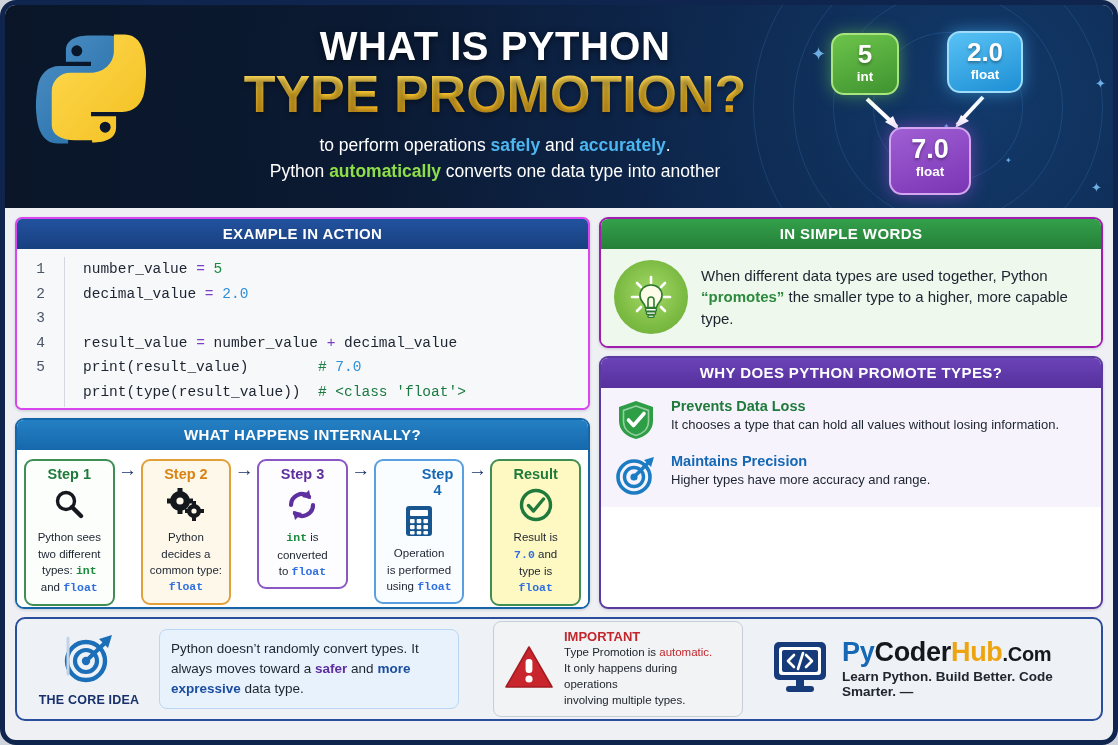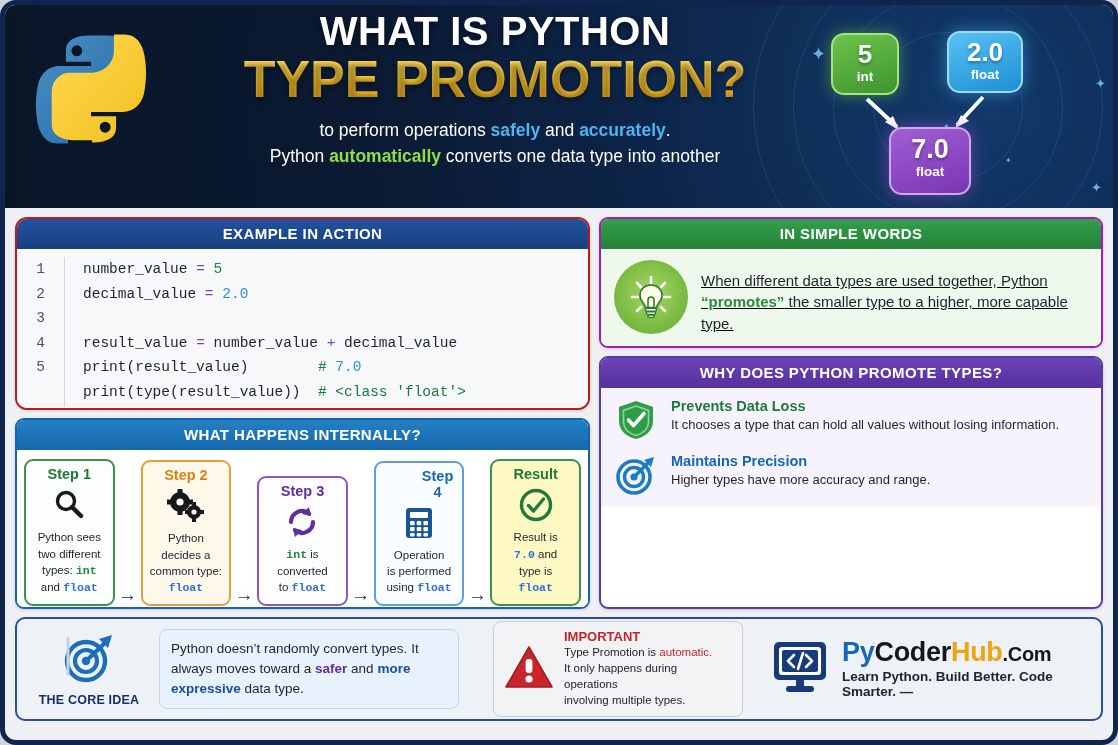--- a/index.html
+++ b/index.html
@@ -30,21 +30,21 @@
   }
   .hdr-rings{ position:absolute; right:0; top:0; width:330px; height:203px; pointer-events:none;}
   .hdr-rings span{
     position:absolute; border:1px solid rgba(90,170,255,.17); border-radius:50%;
     left:50%; top:50%; transform:translate(-50%,-50%);
   }
   .r1{width:150px;height:150px;} .r2{width:230px;height:230px;} .r3{width:310px;height:310px;}
   .r4{width:390px;height:390px;}
   .spark{ position:absolute; color:#7fc4ff; font-size:13px; line-height:1; opacity:.85;}
   .logo-py{ position:absolute; left:26px; top:24px; width:120px; height:120px;}
-  .title-wrap{ position:absolute; left:160px; top:5px; width:660px; text-align:center;}
+  .title-wrap{ position:absolute; left:160px; top:20px; width:660px; text-align:center;}
   .t1{
     font-size:40px; font-weight:bold; color:#ffffff; letter-spacing:.5px; line-height:1.05;
     text-shadow:0 2px 6px rgba(0,0,0,.55);
   }
   .t2{
     font-size:52px; font-weight:bold; line-height:1.05; letter-spacing:0px;
     background:linear-gradient(180deg,#ffe16b 0%,#fdc72b 52%,#f0a81c 100%);
     -webkit-background-clip:text; background-clip:text; color:transparent;
     text-shadow:0 3px 5px rgba(0,0,0,.35);
   }
@@ -77,34 +77,34 @@
   .cols{ display:flex; gap:9px; height:392px;}
   .colL{ width:575px; display:flex; flex-direction:column; gap:8px;}
   .colR{ flex:1; display:flex; flex-direction:column; gap:8px;}
 
   .panel{ border-radius:9px; overflow:hidden; background:#fff;
           box-shadow:0 1px 3px rgba(20,35,70,.18);}
   .panel-hd{ color:#fff; font-size:15px; font-weight:bold; text-align:center;
              padding:6px 4px 7px; letter-spacing:.4px;}
 
   
-  .p-example{ border:2px solid #b91c1c; border-radius:12px;}
+  .p-example{ border:2px solid #d946ef; border-radius:7px;}
   .p-example .panel-hd{ background:linear-gradient(180deg,#22529f,#18407f);}
   .code{ background:#f7f8fa; display:flex; padding:8px 0 10px 0; min-height:168px;}
   .gutter{ width:48px; text-align:center; color:#4a5566; font-family:"Liberation Mono", monospace;
            font-size:14.5px; line-height:24.5px; border-right:1px solid #d3d8e0;}
   .codetext{ padding-left:18px; font-family:"Liberation Mono", monospace;
              font-size:14.5px; line-height:24.5px; color:#1c2430; white-space:pre;}
   .c-num{ color:#2f8fd9;} .c-int{ color:#1a8a3d;} .c-op{ color:#7a3fc4;}
   .c-cm{ color:#1c8446;} .c-cm2{color:#1a7a40;}
 
   
   .p-internal{ border:2px solid #1566a8; border-radius:9px;}
   .p-internal .panel-hd{ background:linear-gradient(180deg,#2480c4,#1668ab);}
-  .steps{ background:#fff; display:flex; align-items:flex-end; padding:9px 7px 10px 7px; gap:0;}
+  .steps{ background:#fff; display:flex; align-items:flex-start; padding:9px 7px 10px 7px; gap:0;}
   .step{
     flex:1 1 0; border-radius:9px; border:2px solid #ccc; background:#fff;
     display:flex; flex-direction:column; align-items:center; text-align:center;
     padding:5px 4px 7px; min-width:0;
   }
   .step .st{ font-size:14.5px; font-weight:bold; margin-bottom:1px;}
   .step .ic{ height:42px; display:flex; align-items:center; justify-content:center; margin:1px 0 3px;}
   .step .dsc{ font-size:11.5px; color:#1d2430; line-height:1.42;}
   .step .dsc .mono{ font-family:"Liberation Mono", monospace; font-size:11.5px; font-weight:bold;}
   .mono-int{ color:#1a8a3d;} .mono-flt{ color:#2f6fe0;} .mono-num{ color:#2f6fe0;}
@@ -117,21 +117,21 @@
   .s4{ border-color:#5aa0e0; background:#fafdff;}
   .s4 .st{ color:#1668b5;margin-left:37px;}
   .s5{ border-color:#3f8f55; background:#fef9c3;}
   .s5 .st{ color:#1f7a3c;}
   .arrow{ flex:0 0 26px; display:flex; align-items:center; justify-content:center;
           color:#17306b; font-size:19px; font-weight:bold;}
 
   
   .p-simple{ border:2px solid #a21caf; border-radius:9px;}
   .p-simple .panel-hd{ background:linear-gradient(180deg,#33a04a,#258038);}
-  .simple-body{ background:#eef8ed; display:flex; align-items:flex-end; gap:13px; padding:11px 14px 12px 13px; min-height:96px;text-decoration:underline;}
+  .simple-body{ background:#eef8ed; display:flex; align-items:center; gap:13px; padding:11px 14px 12px 13px; min-height:96px;}
   .bulb{ flex:0 0 74px; height:74px; border-radius:50%;
          background:radial-gradient(circle at 50% 45%, #a6d96a 0%, #7cbb43 60%, #68aa36 100%);
          display:flex; align-items:center; justify-content:center;}
   .simple-txt{ font-size:15px; line-height:1.42; color:#1c2430;}
   .simple-txt .hl{ color:#2d8a3e; font-weight:bold;}
 
   
   .p-why{ border:2px solid #5b3aa0; border-radius:9px; flex:1;}
   .p-why .panel-hd{ background:linear-gradient(180deg,#6b43b8,#56309c);}
   .why-body{ background:#f6f3fc; padding:9px 10px 9px 12px; display:flex; flex-direction:column; gap:9px;}

